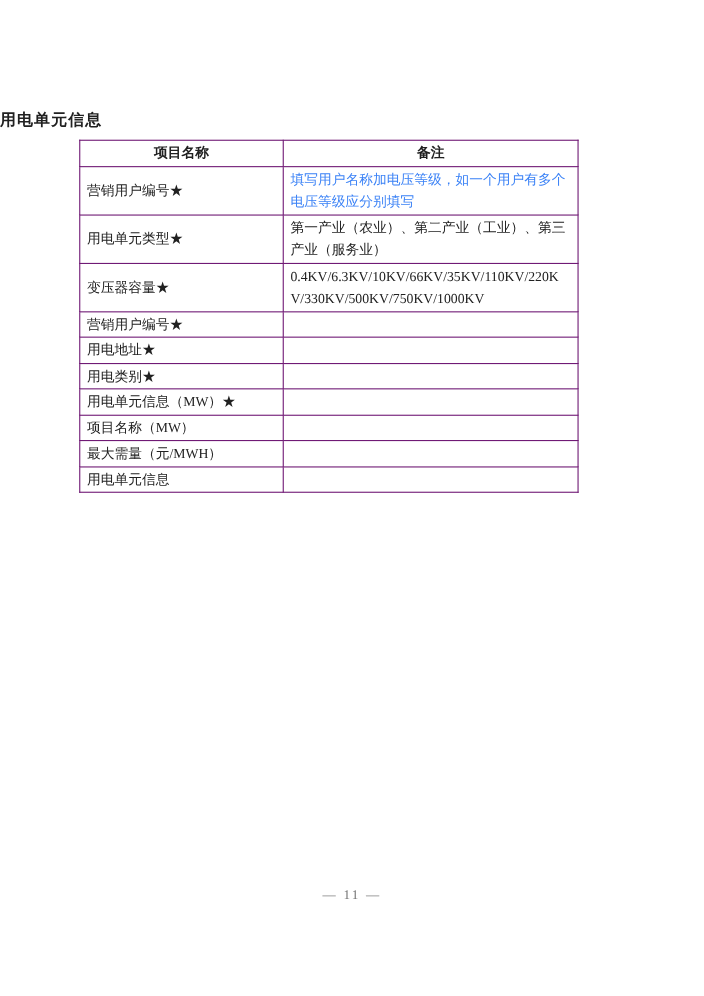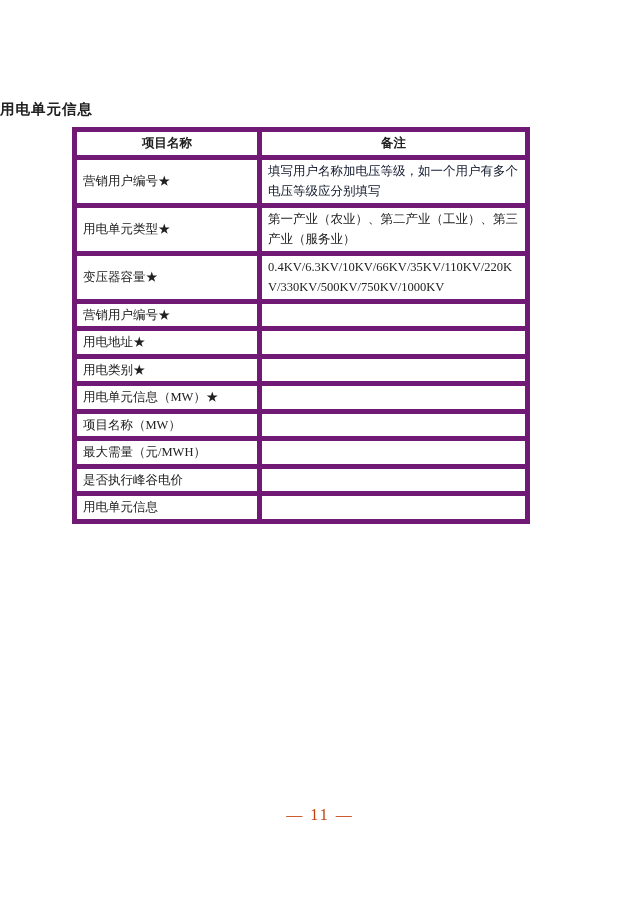--- a/index.html
+++ b/index.html
@@ -4,28 +4,28 @@
 <style>
   html,body{margin:0;padding:0;background:#ffffff;}
   body{font-family:"Liberation Serif","DejaVu Serif",serif;color:#212121;}
   .page{position:relative;width:640px;height:905px;background:#ffffff;overflow:hidden;}
   .title{position:absolute;top:100px;left:0;width:640px;margin:0;text-align:left;
          font-size:14.5px;font-weight:bold;letter-spacing:1px;}
   table.info{position:absolute;left:72px;top:127px;width:453px;border-collapse:collapse;
          table-layout:fixed;font-size:12.5px;}
   col.c1{width:185px;}
   col.c2{width:268px;}
-  th,td{border:5px solid #701a75;padding:1px 6px;line-height:20.5px;vertical-align:middle;
+  th,td{border:1px solid #701a75;padding:1px 6px;line-height:20.5px;vertical-align:middle;
         overflow:hidden;}
   th{font-weight:bold;text-align:center;height:20px;}
   td{height:19px;text-align:left;}
   td.note{word-break:break-all;}
-  td.red{color:#0f172a;}
+  td.red{color:#3b82f6;}
   .pageno{position:absolute;top:806px;left:0;width:640px;text-align:center;
-          font-size:16px;color:#c2410c;letter-spacing:2px;}
+          font-size:12px;color:#737373;letter-spacing:2px;}
 </style>
 </head>
 <body>
 
 <div class="page">
 
   <h1 class="title">用电单元信息</h1>
 
   <table class="info">
     <colgroup>
@@ -69,24 +69,20 @@
       </tr>
       <tr>
         <td>项目名称（MW）</td>
         <td class="note"></td>
       </tr>
       <tr>
         <td>最大需量（元/MWH）</td>
         <td class="note"></td>
       </tr>
       <tr>
-        <td>是否执行峰谷电价</td>
-        <td class="note"></td>
-      </tr>
-      <tr>
         <td>用电单元信息</td>
         <td class="note"></td>
       </tr>
     </tbody>
   </table>
 
   <div class="pageno">— 11 —</div>
 
 </div>
 

